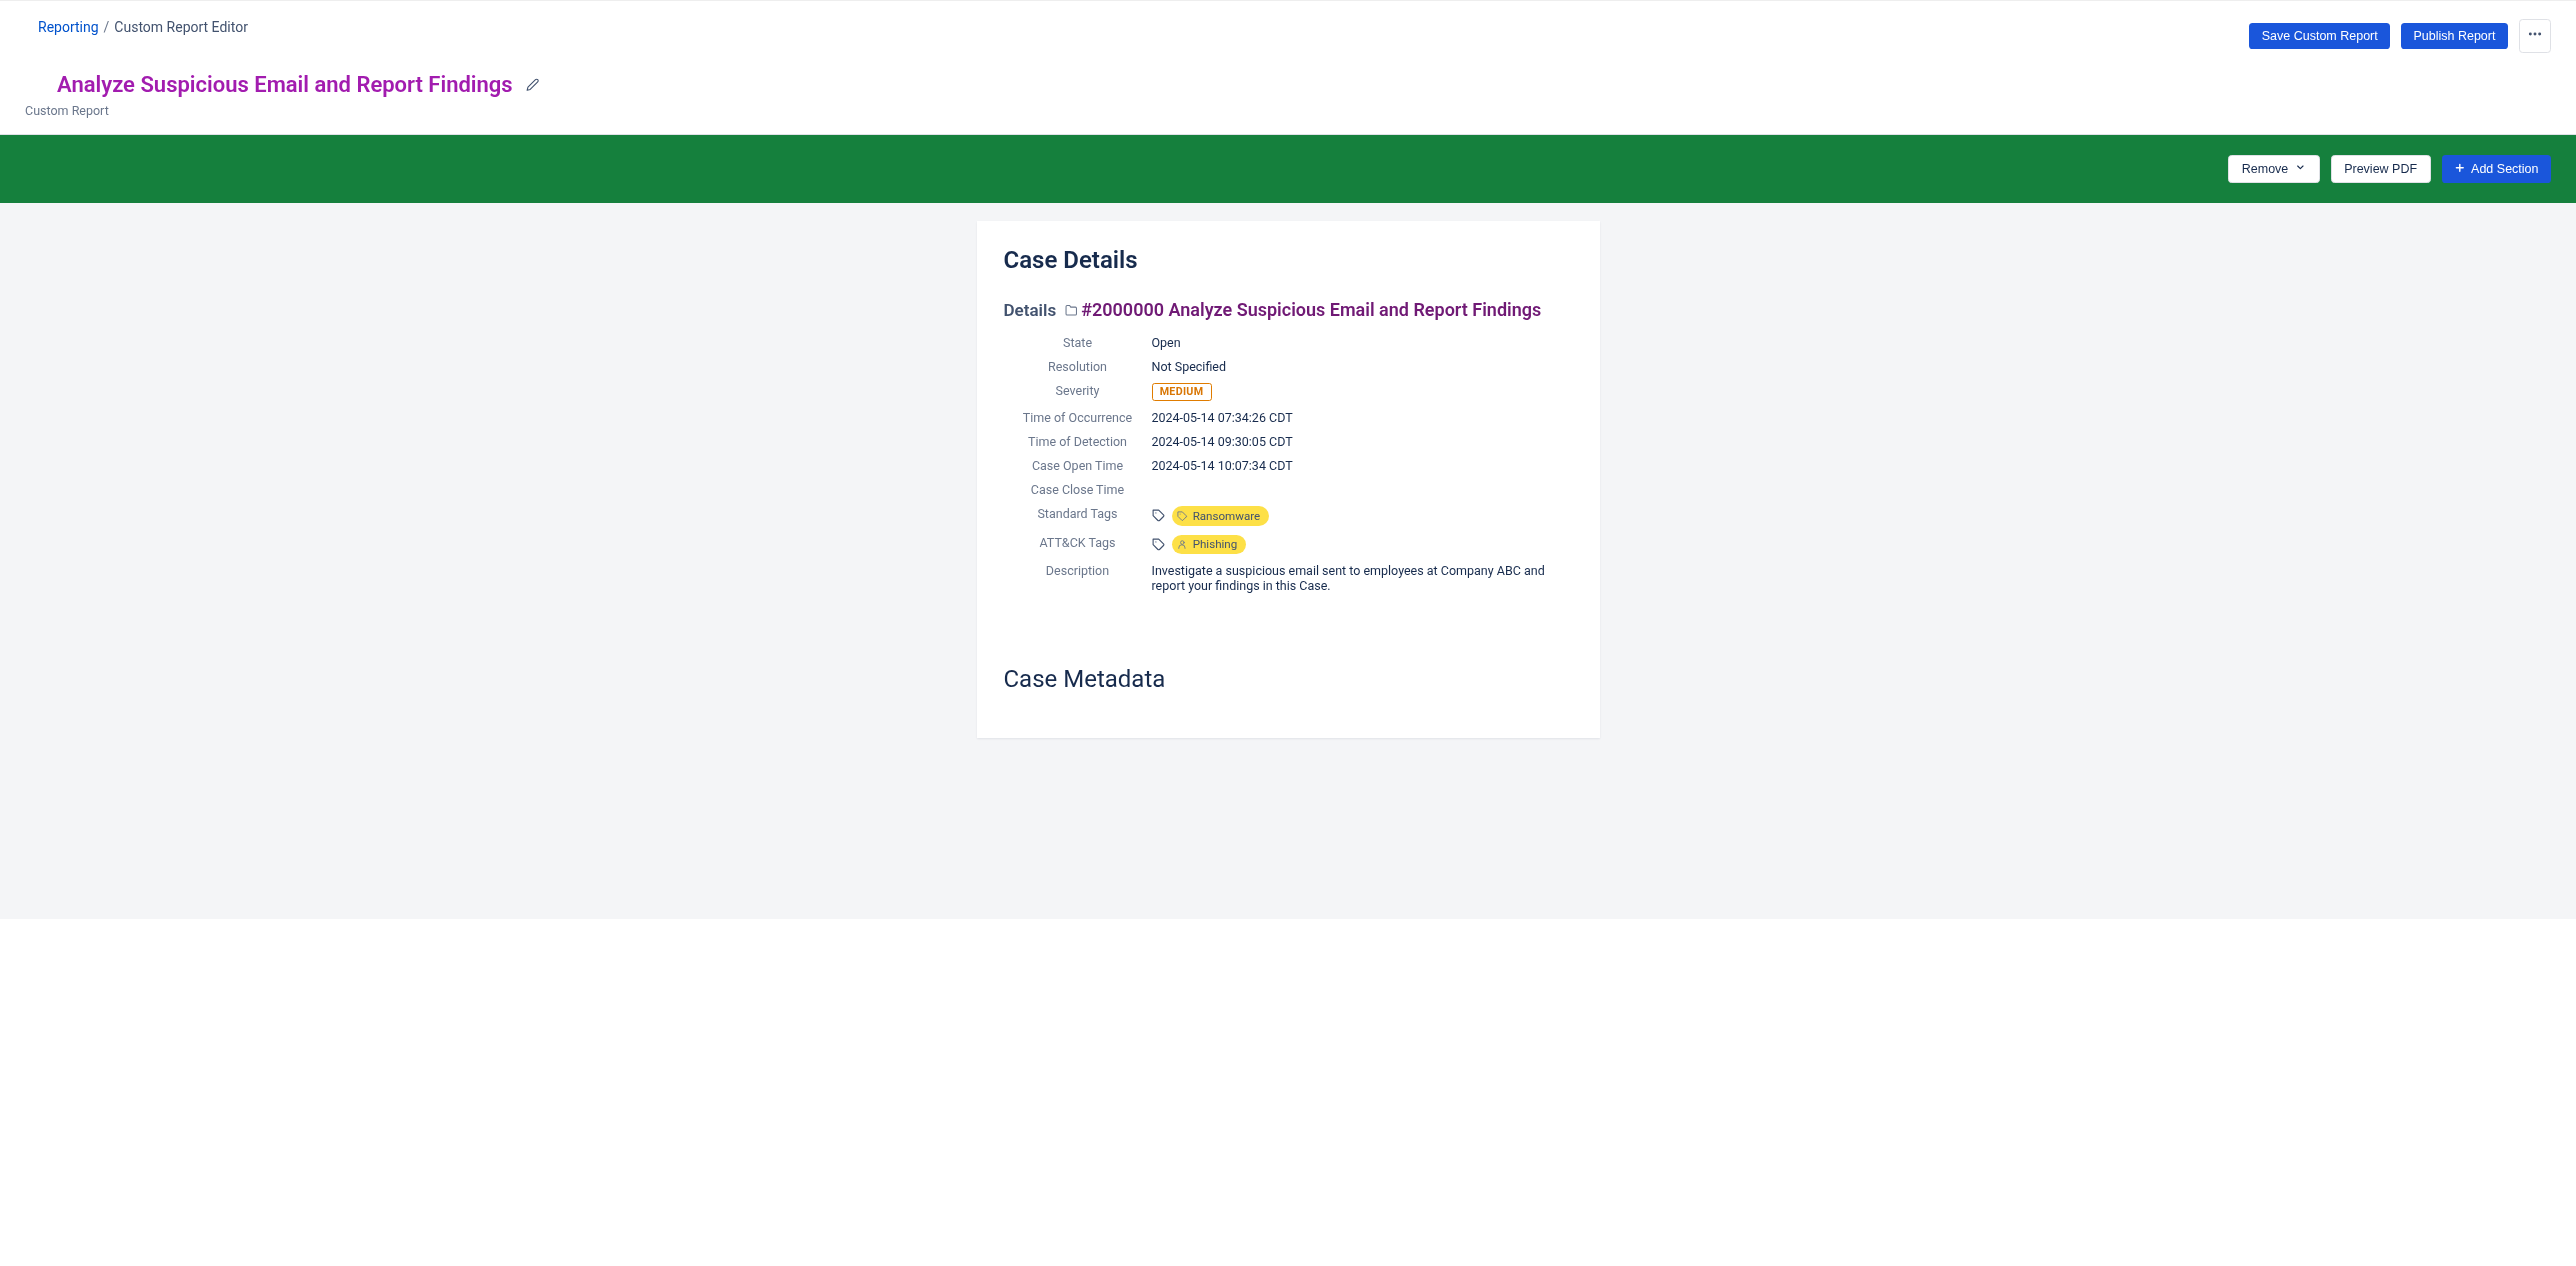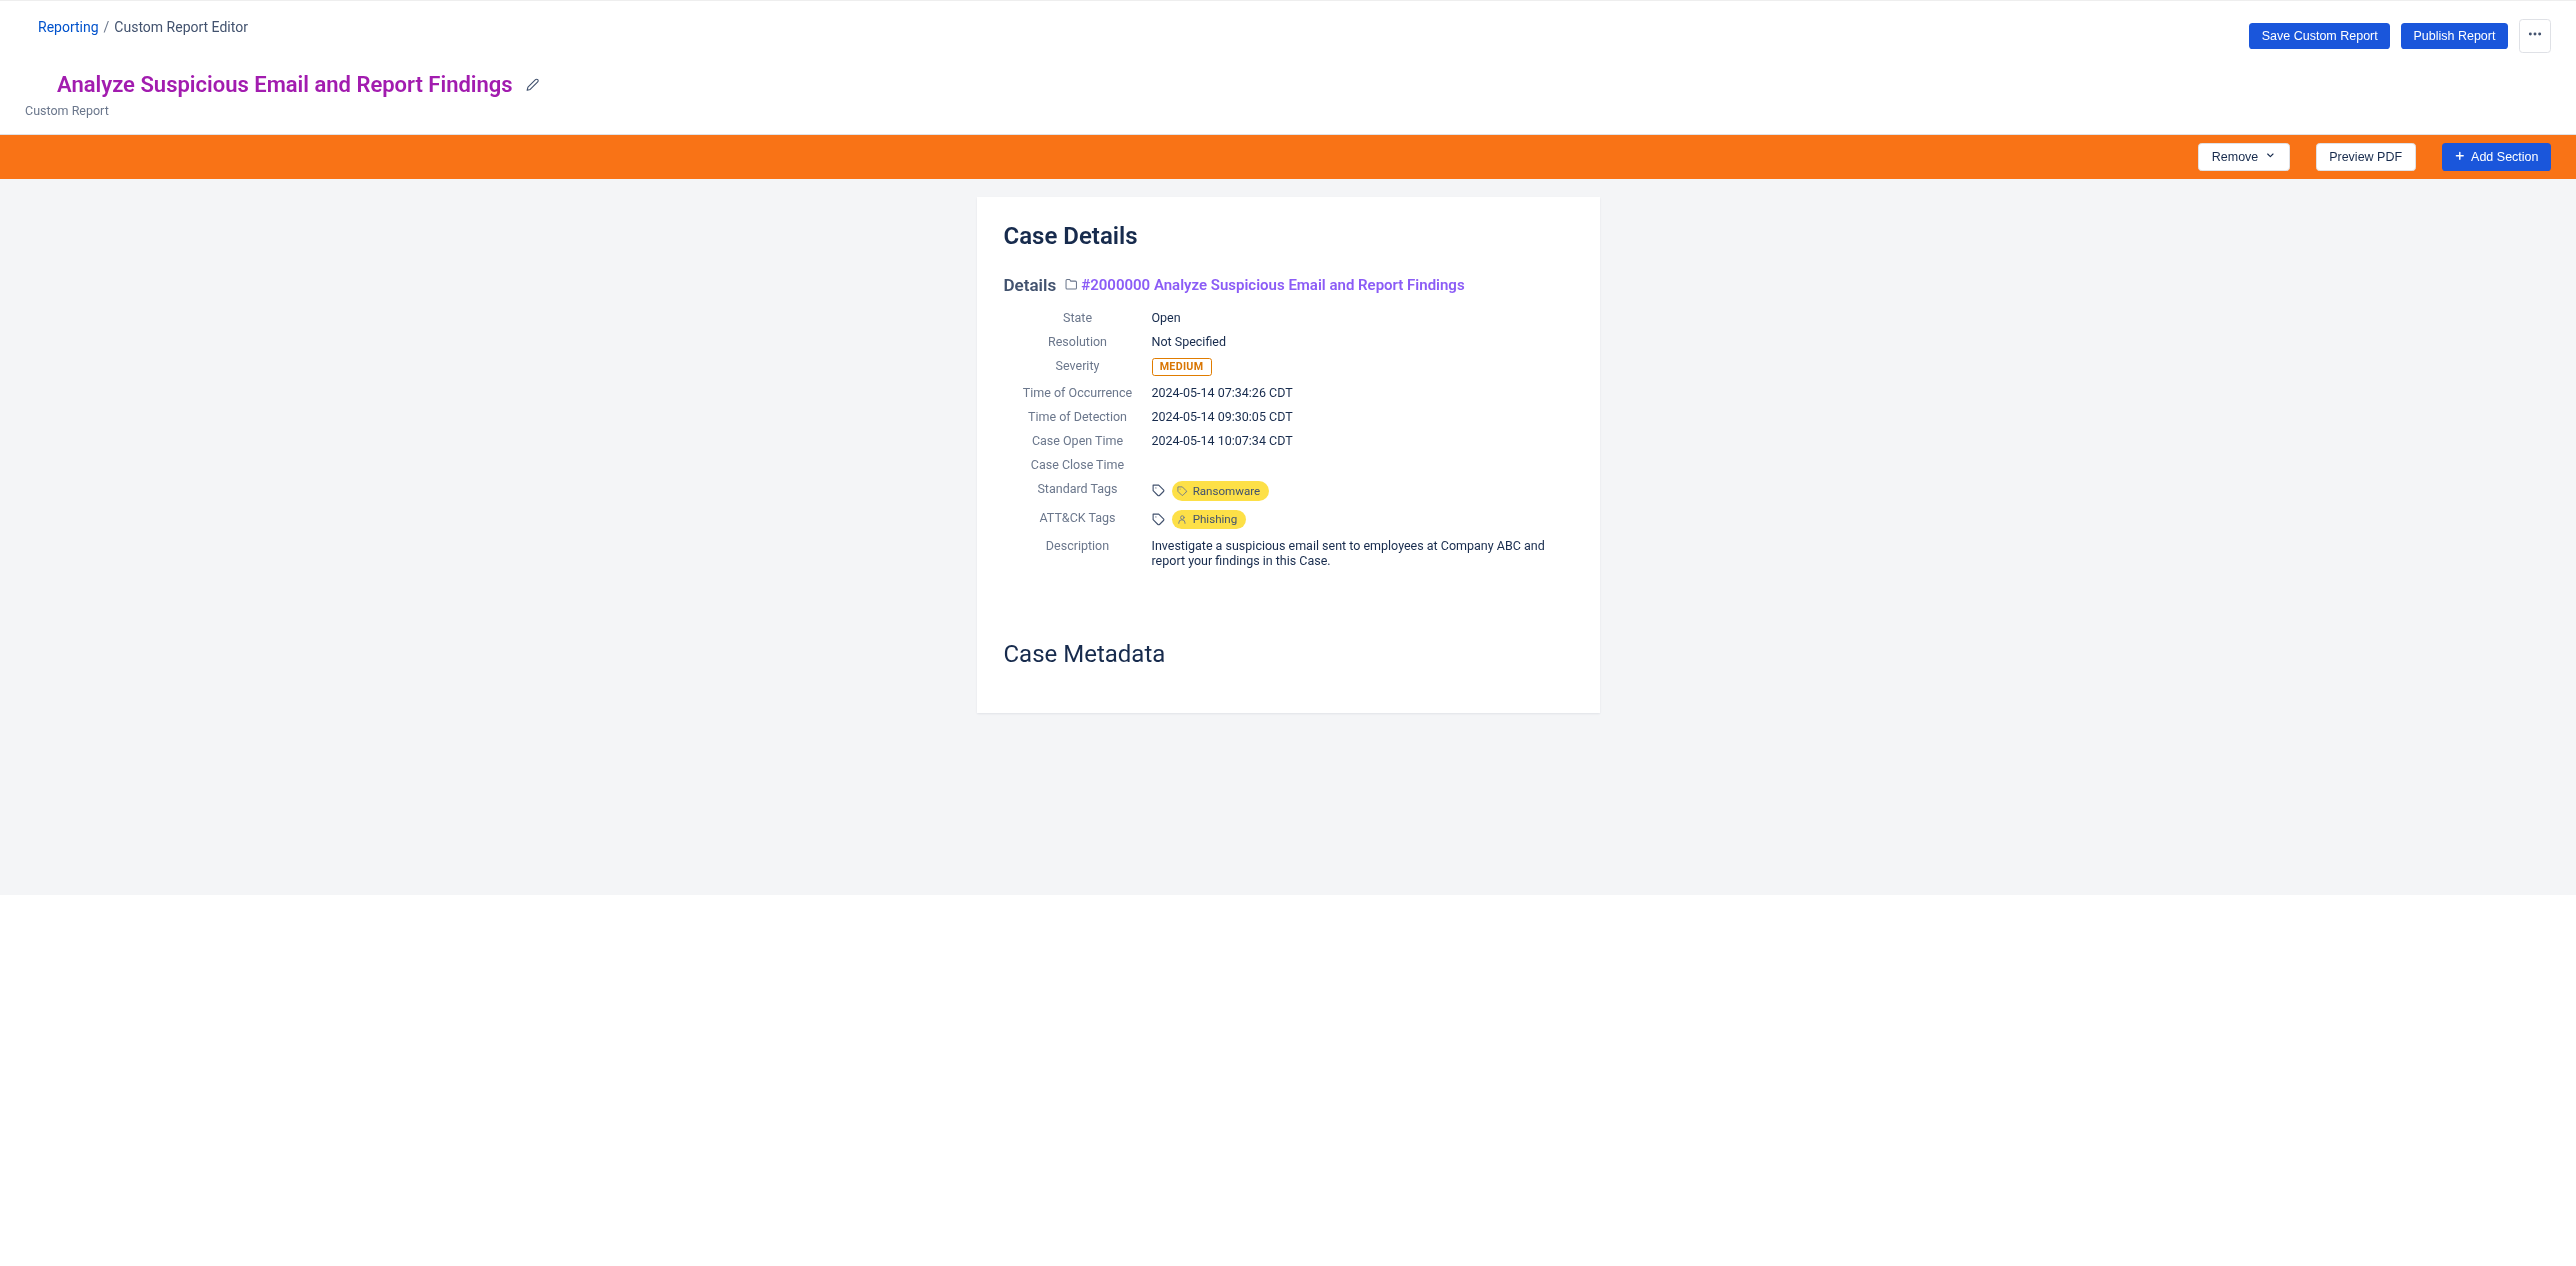--- a/index.html
+++ b/index.html
@@ -91,25 +91,25 @@
       color: #42526E;
       border-radius: 2.7px;
     }
     .subtitle {
       margin-top: 5.4px;
       font-size: 12.5px;
       color: #6B778C;
     }
     .toolbar {
       border-top: 0.9px solid #DFE1E6;
-      padding: 8px 25px;
+      padding: 20px 25px;
       display: flex;
       justify-content: flex-end;
-      gap: 26px;
-      background: #f97316;
+      gap: 11px;
+      background: #15803d;
     }
     .canvas {
       background: #F4F5F7;
       min-height: 716px;
       padding: 18px 0 72px;
     }
     .report-page {
       width: 623px;
       margin: 0 auto;
       background: #fff;
@@ -144,23 +144,23 @@
       align-items: center;
       gap: 9px;
       margin-bottom: 14.3px;
     }
     .details-label {
       font-size: 17px;
       font-weight: 600;
       color: #42526E;
     }
     .case-id {
-      font-size: 15px;
-      font-weight: 600;
-      color: #8b5cf6;
+      font-size: 18px;
+      font-weight: 600;
+      color: #701a75;
       display: flex;
       align-items: center;
       gap: 3.6px;
     }
     .dl {
       display: grid;
       grid-template-columns: 148px 1fr;
       row-gap: 9px;
       font-size: 12.5px;
     }

